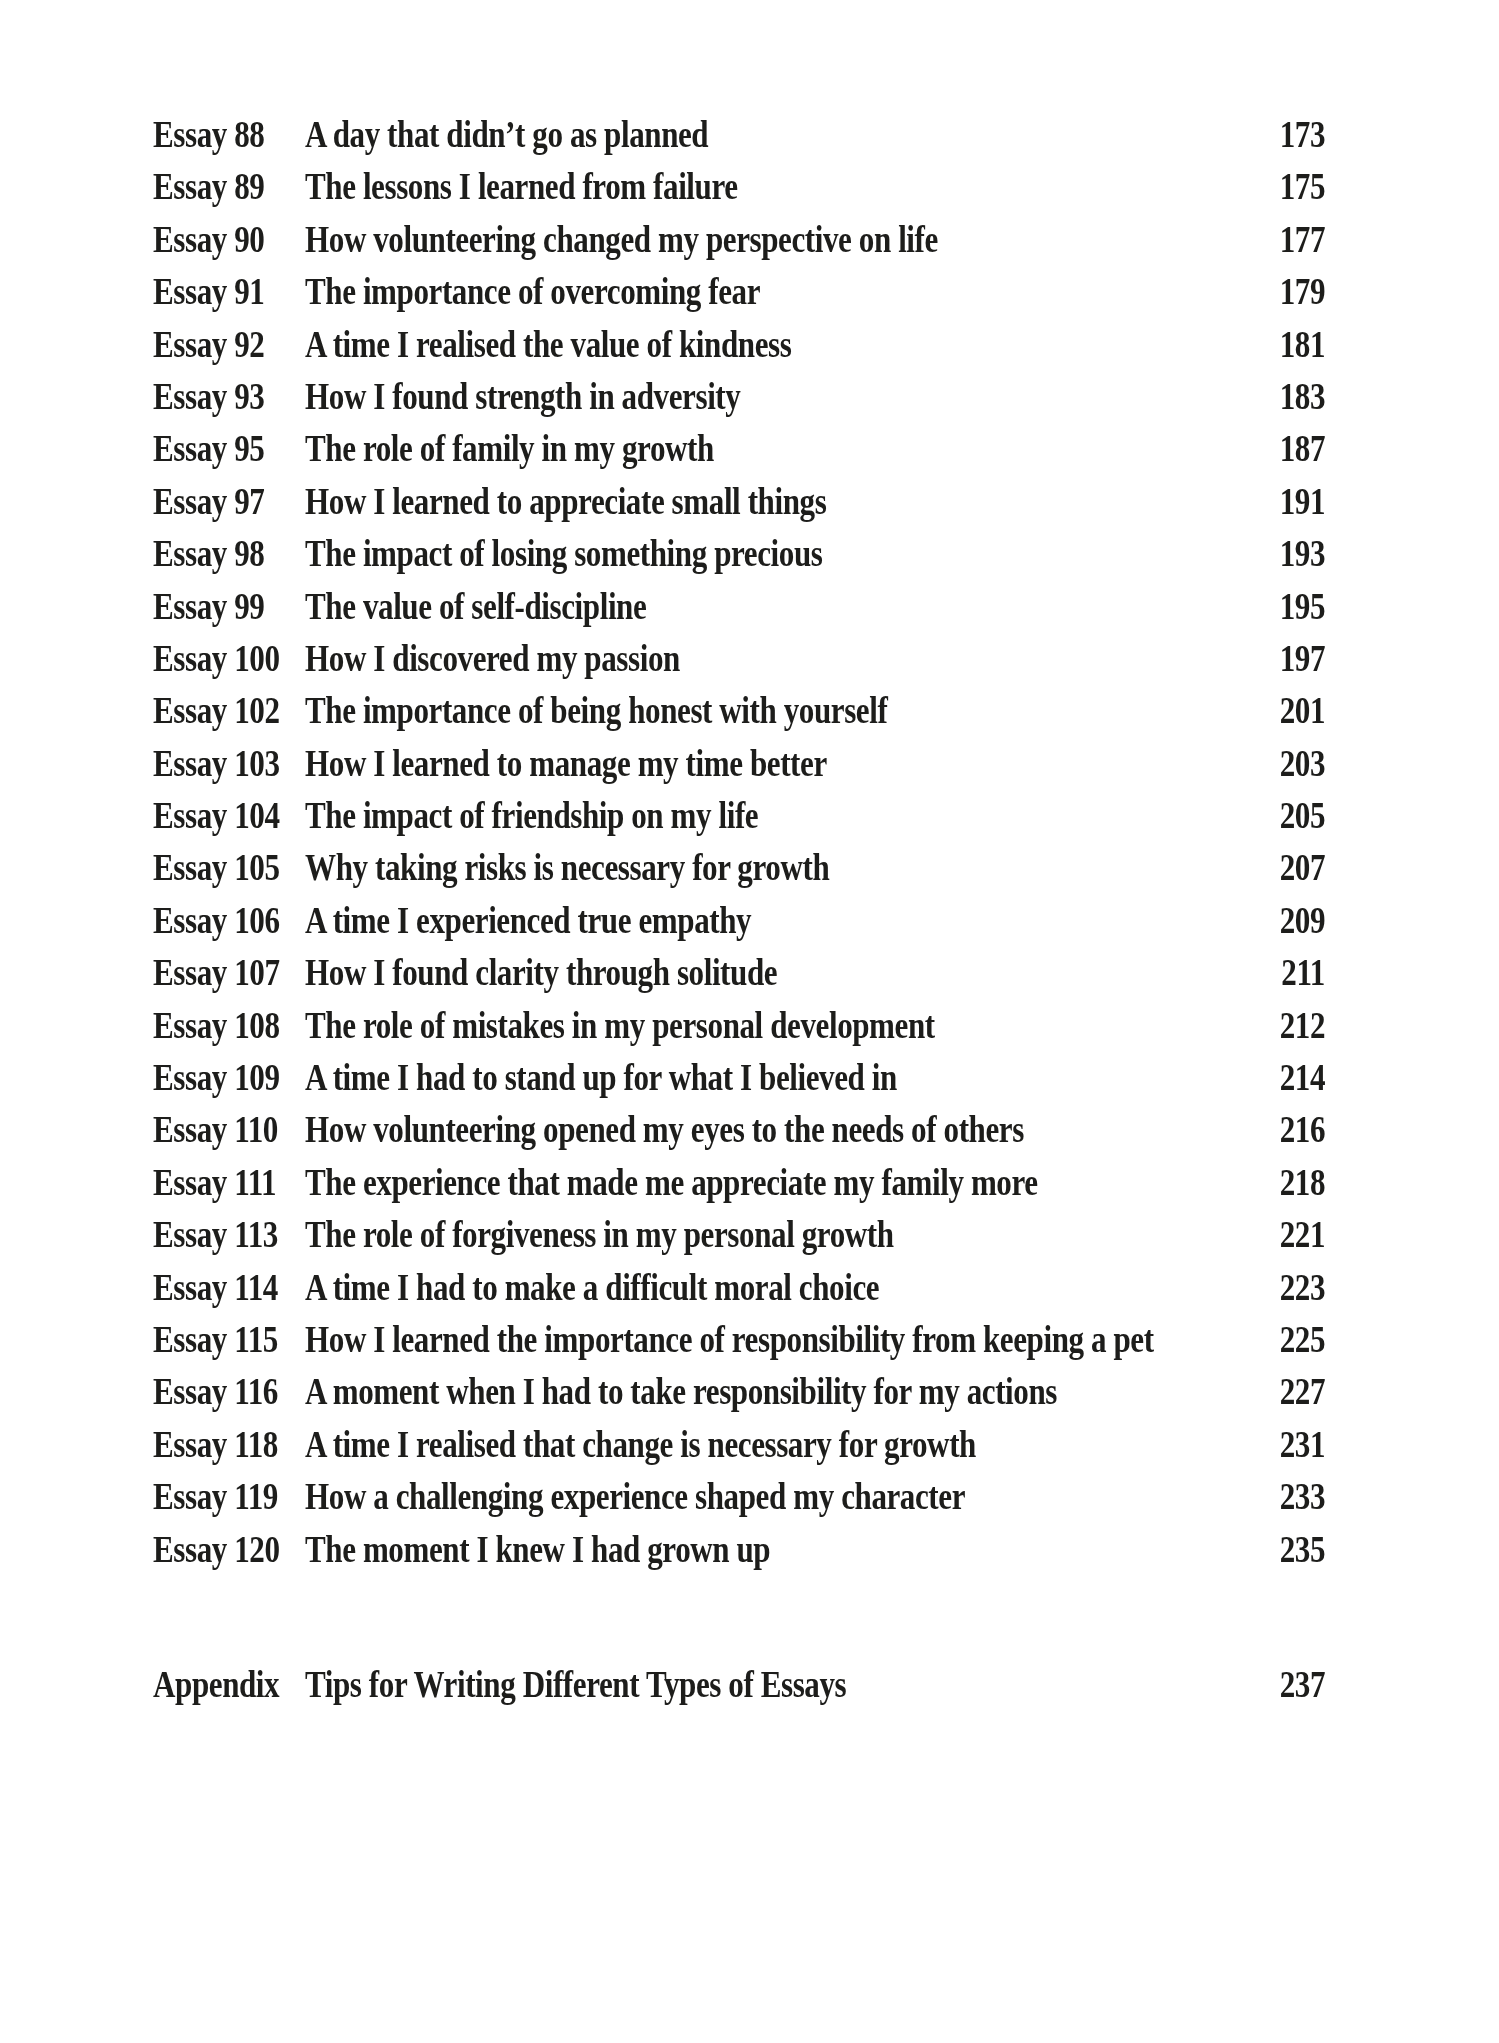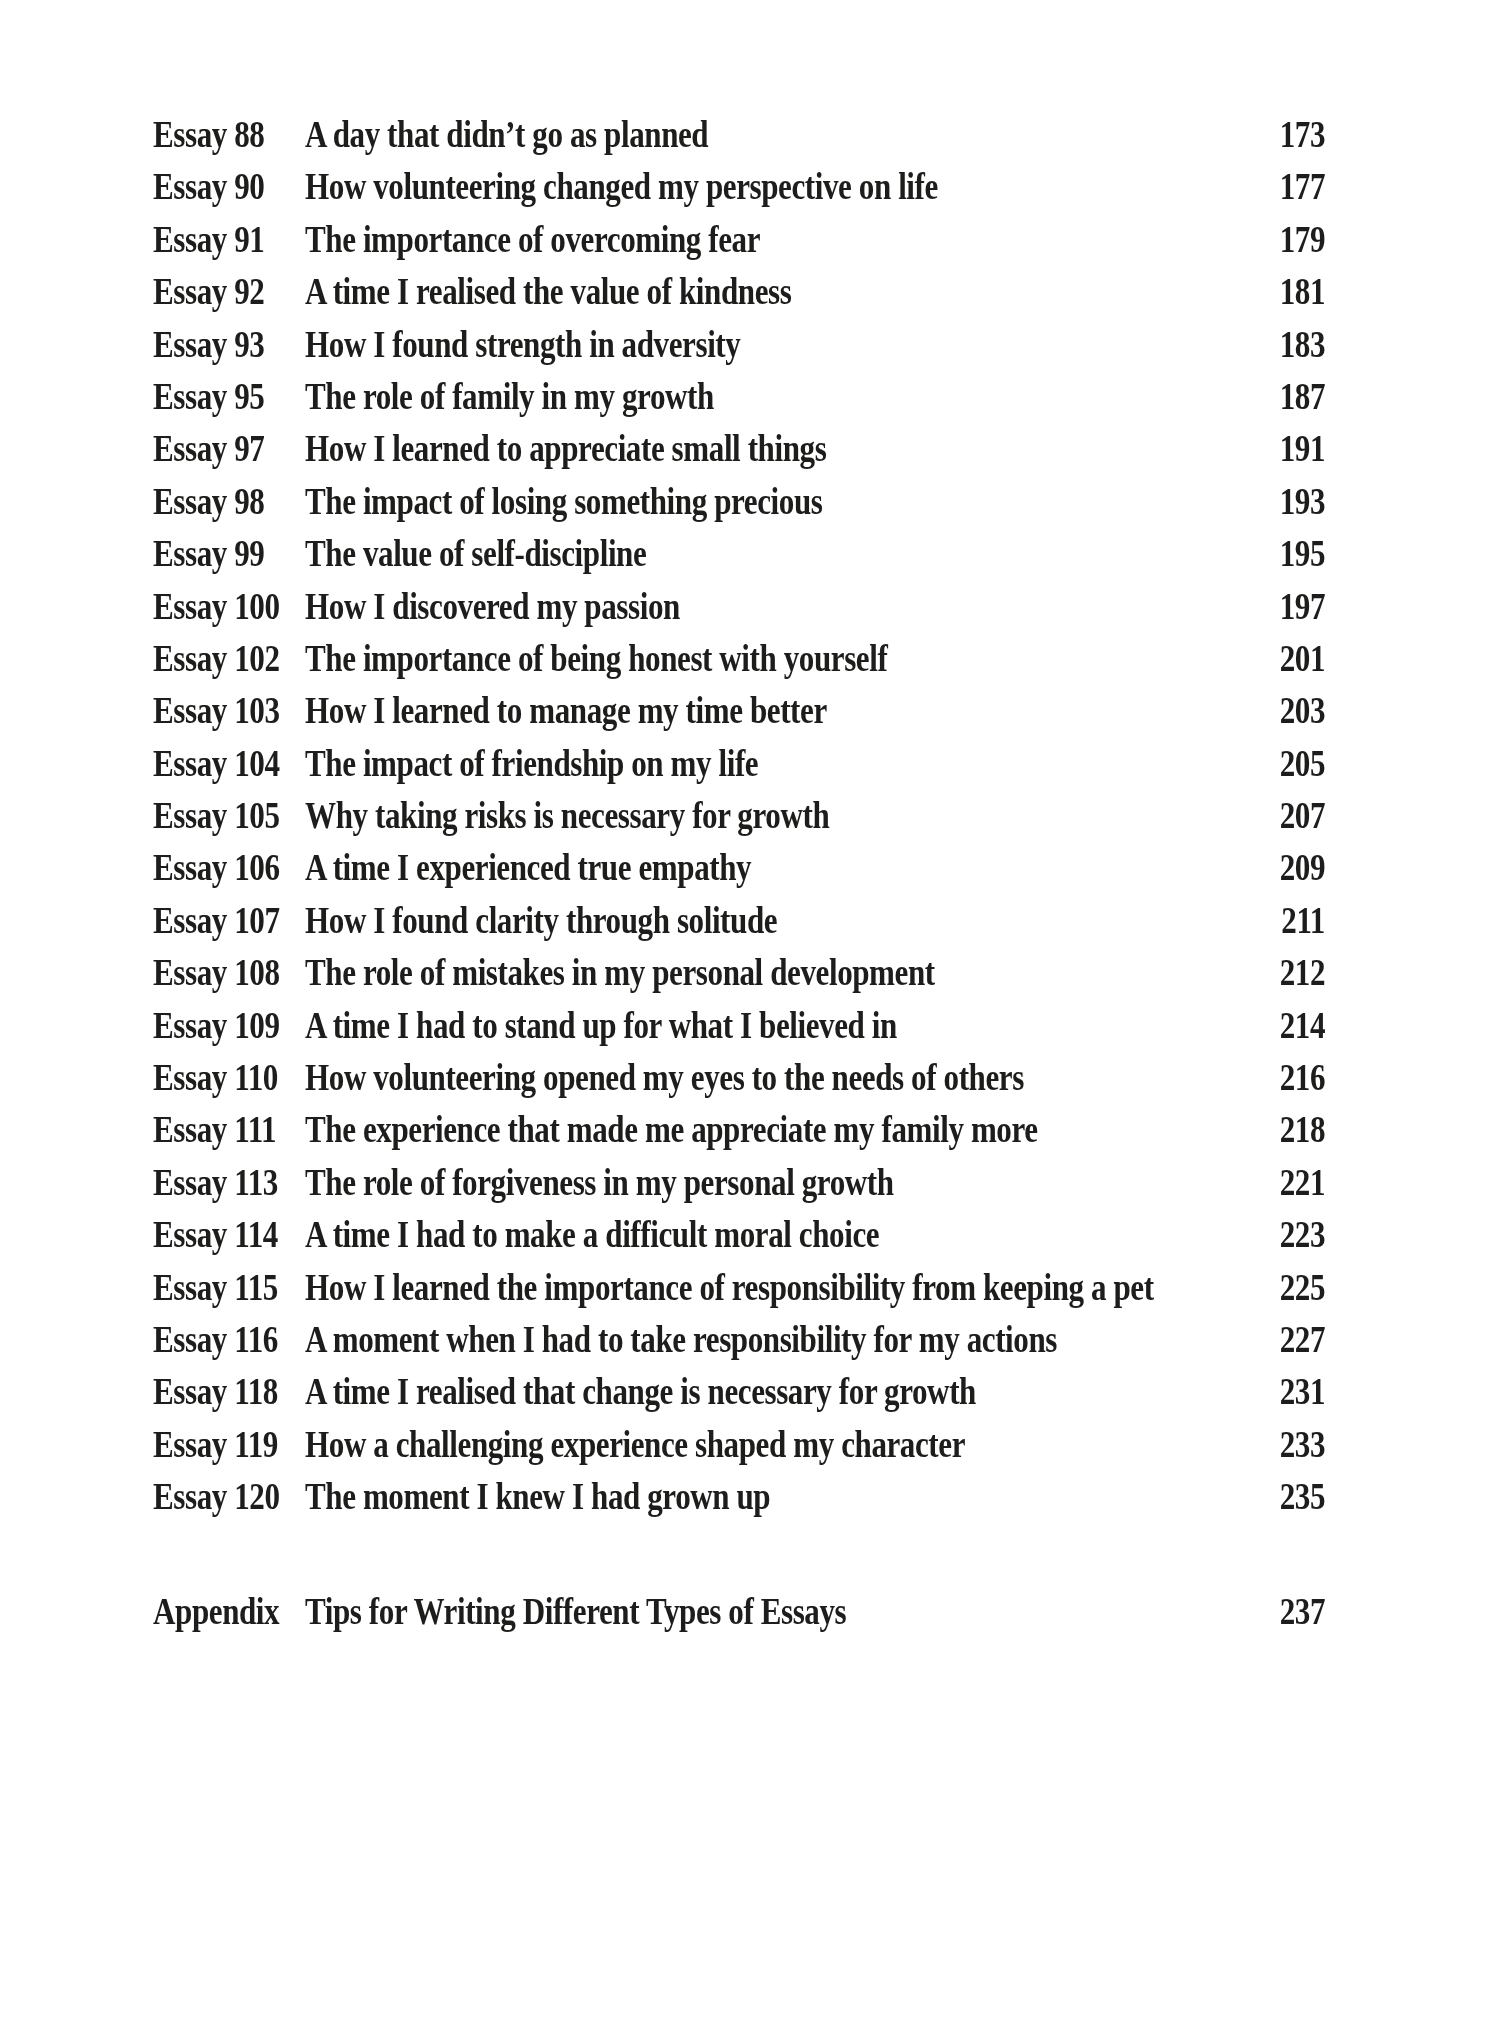--- a/index.html
+++ b/index.html
@@ -44,33 +44,38 @@
     flex: 1 1 auto;
     min-width: 0;
   }
   .entry-page {
     flex: 0 0 auto;
     margin-left: 16px;
     transform-origin: right center;
     text-align: right;
   }
   .appendix-row {
-    margin-top: 62px;
+    margin-top: 83px;
   }
 </style>
 </head>
 <body>
 
 <div class="toc" id="toc-list">
     <div class="toc-row">
     <span class="cell entry-label">Essay 88</span>
     <span class="cell entry-title">A day that didn’t go as planned</span>
     <span class="cell entry-page">173</span>
   </div>
     <div class="toc-row">
+    <span class="cell entry-label">Essay 89</span>
+    <span class="cell entry-title">The lessons I learned from failure</span>
+    <span class="cell entry-page">175</span>
+  </div>
+    <div class="toc-row">
     <span class="cell entry-label">Essay 90</span>
     <span class="cell entry-title">How volunteering changed my perspective on life</span>
     <span class="cell entry-page">177</span>
   </div>
     <div class="toc-row">
     <span class="cell entry-label">Essay 91</span>
     <span class="cell entry-title">The importance of overcoming fear</span>
     <span class="cell entry-page">179</span>
   </div>
     <div class="toc-row">

